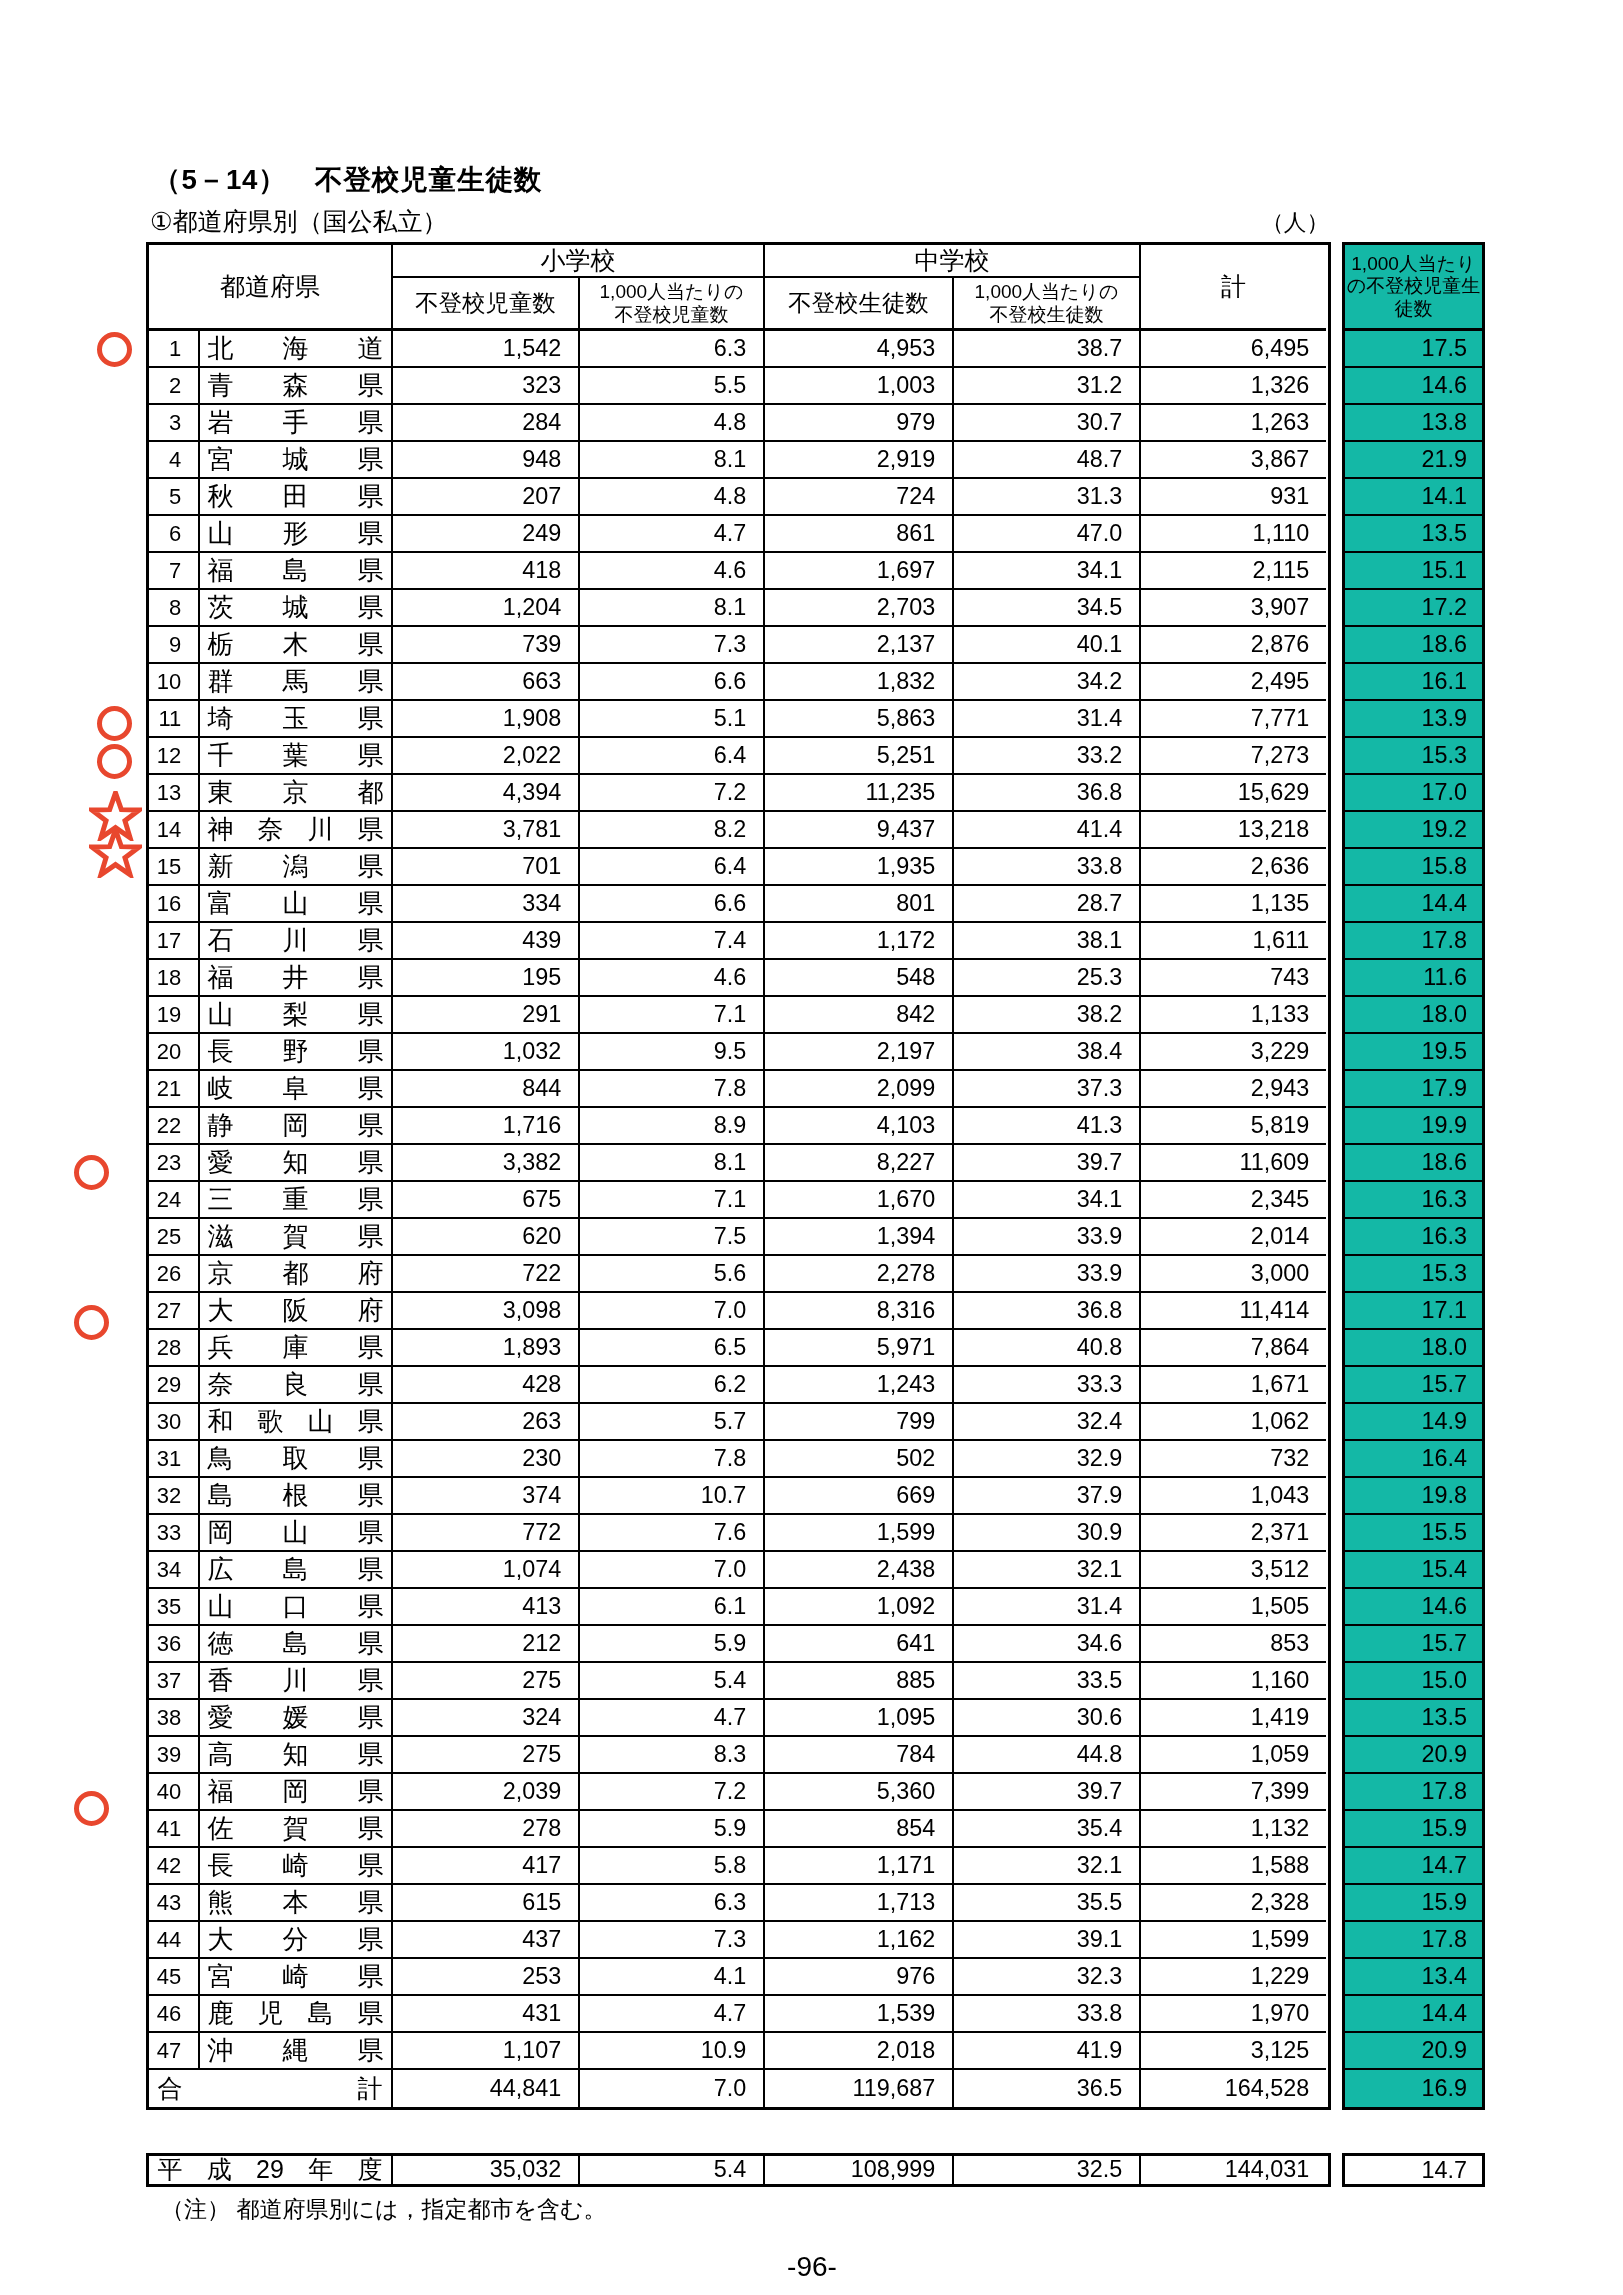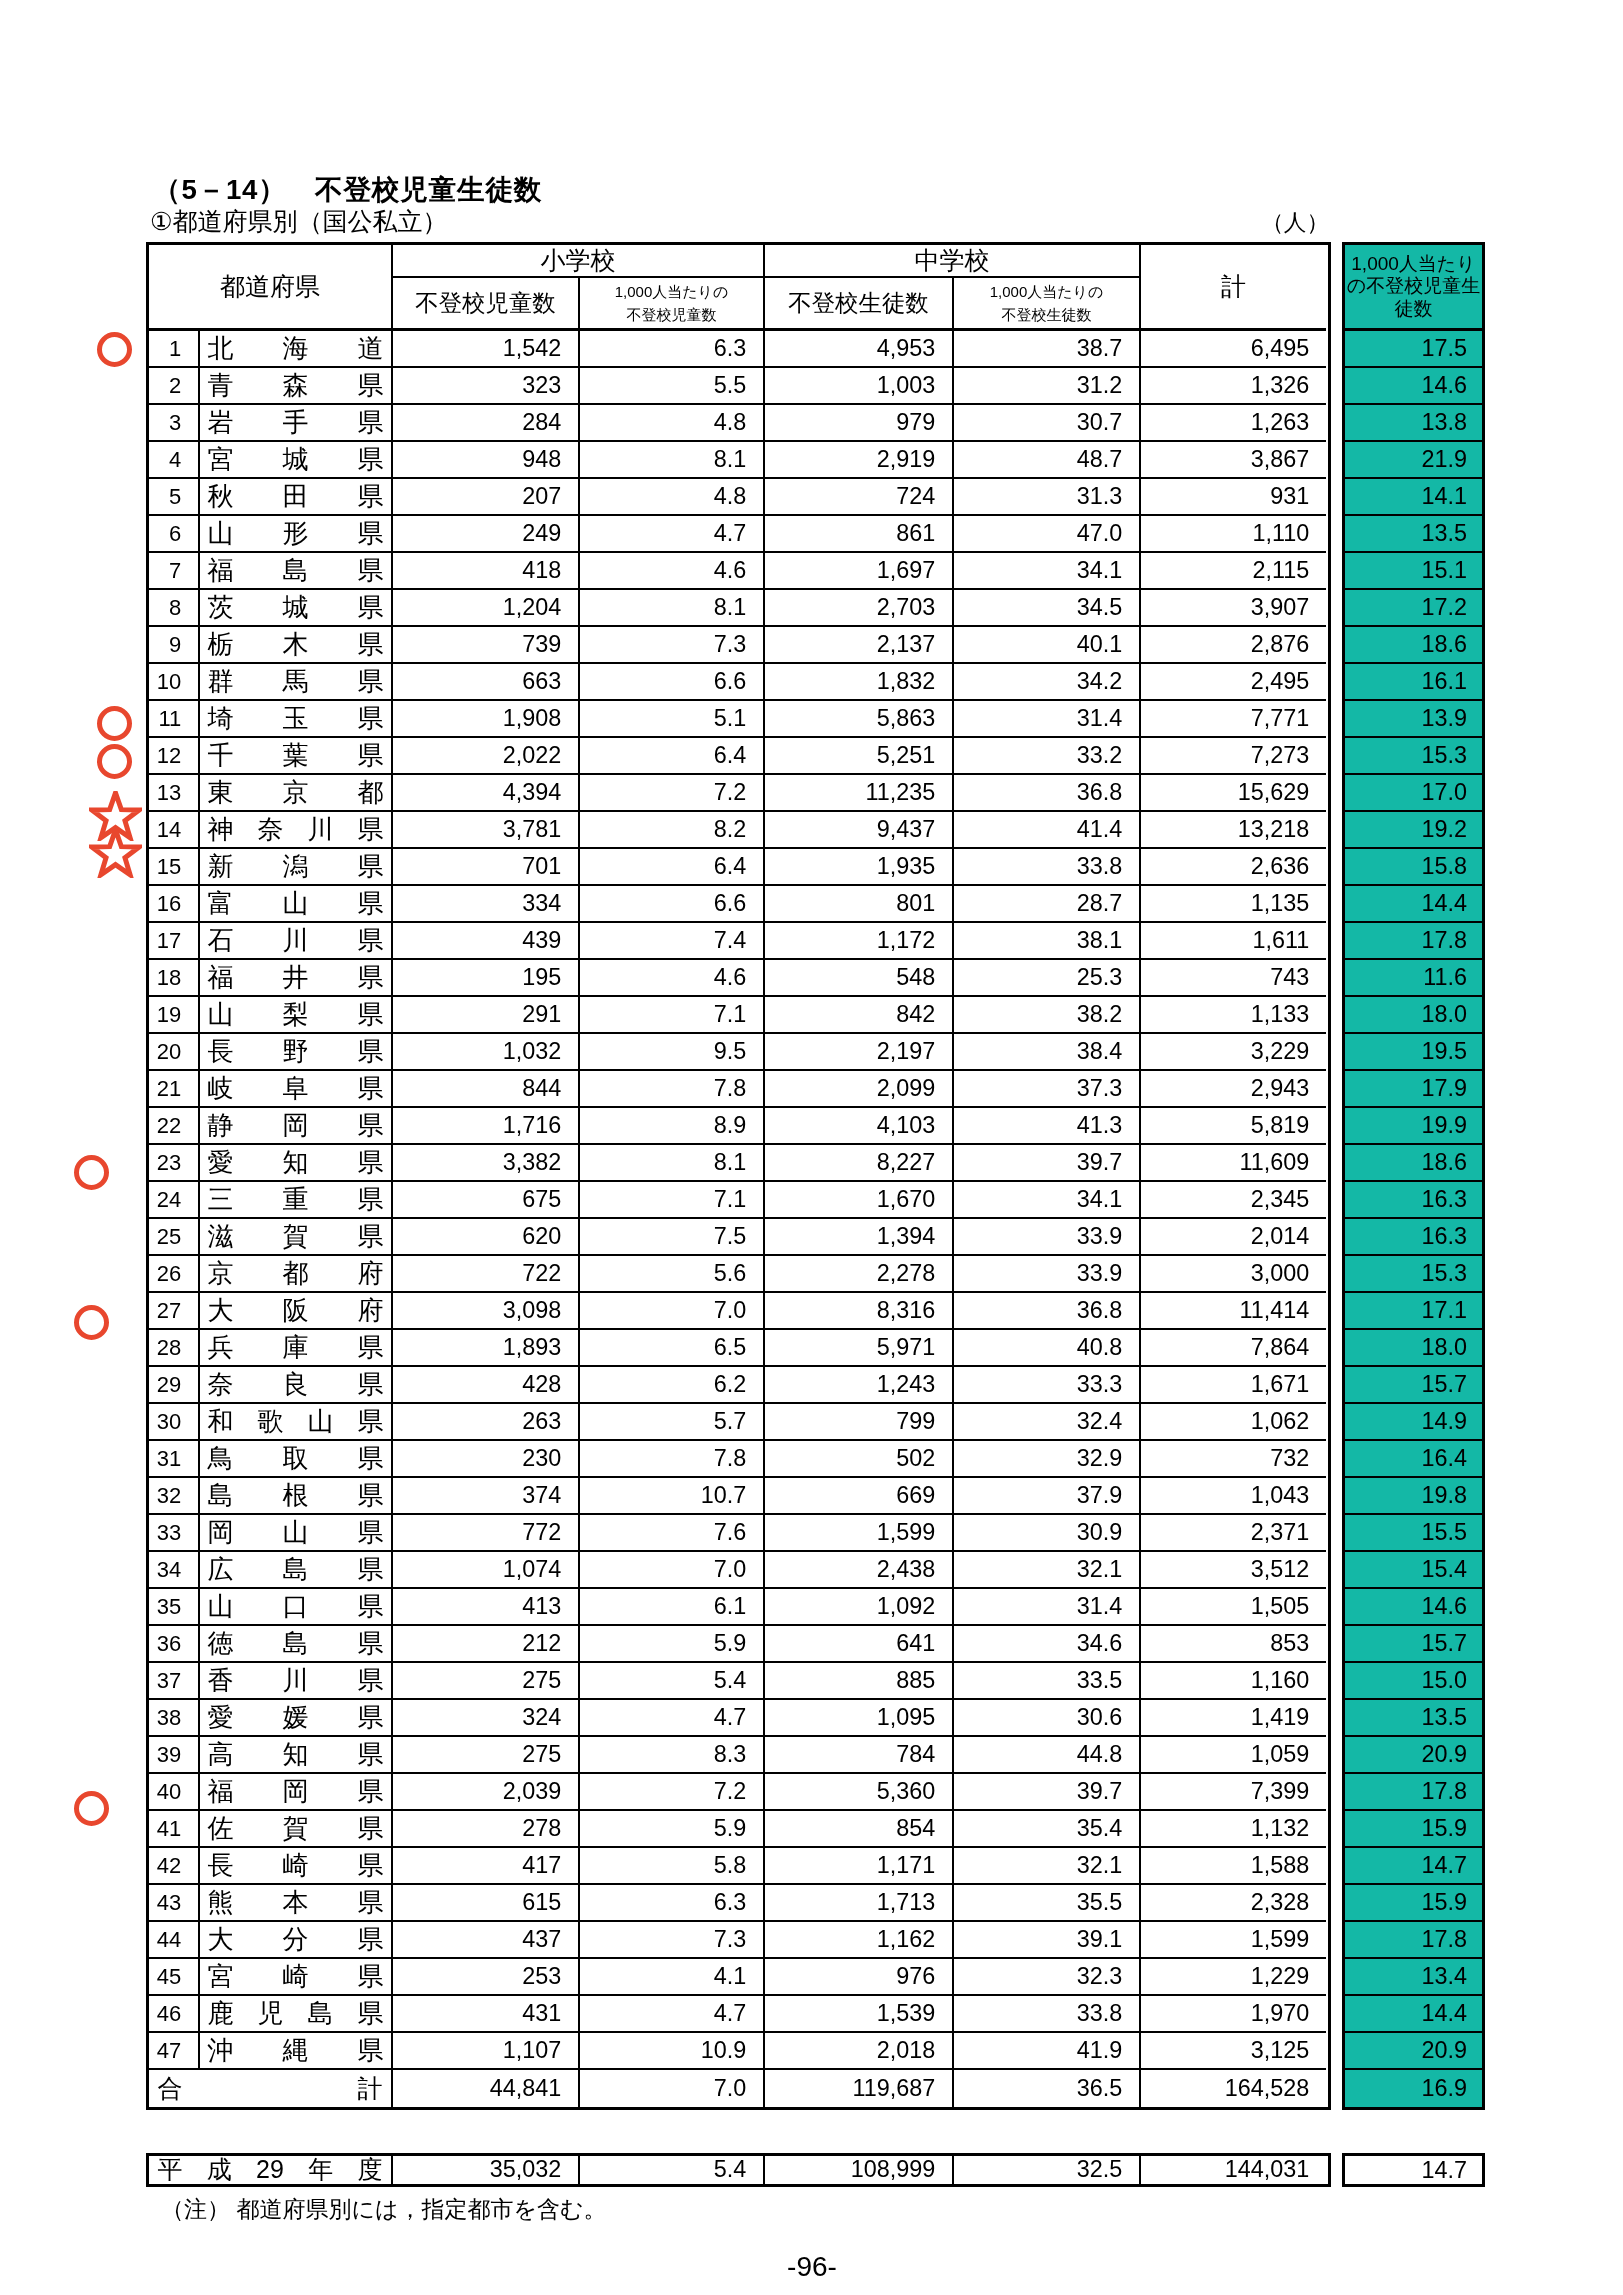--- a/index.html
+++ b/index.html
@@ -1,19 +1,19 @@
 <!DOCTYPE html>
 <html style="font-size:13.4px"><head>
 <meta charset="utf-8">
 <style>
   html,body { margin:0; padding:0; background:#fff; }
   body { width:1624px; height:2295px; font-family:"Liberation Sans","DejaVu Sans",sans-serif; color:#000; }
   .sheet { position:relative; width:1624px; height:2295px; background:#fff; overflow:hidden; }
 
-  .title { position:absolute; left:153px; top:171px; font-size:27.6px; font-weight:bold; letter-spacing:0.8px; }
+  .title { position:absolute; left:153px; top:161px; font-size:27.6px; font-weight:bold; letter-spacing:0.8px; }
   .subtitle { position:absolute; left:150px; top:205px; font-size:25px; }
   .unit { position:absolute; right:295px; top:207px; font-size:22.6px; }
 
   
   .main-table {
     position:absolute; left:146px; top:242px; width:1185px;
     border:3.3px solid #000; box-sizing:border-box; background:#fff;
     display:grid;
     grid-template-columns:51px 193px 187px 185px 189px 187px 185px;
     grid-template-rows:33px 53px;
@@ -25,21 +25,21 @@
   .hc { justify-content:center; font-size:25px; }
   .h-pref  { grid-area:1/1/3/3; border-bottom:3.3px solid #000; }
   .h-elem  { grid-area:1/3/2/5; }
   .h-jhs   { grid-area:1/5/2/7; }
   .h-total { grid-area:1/7/3/8; border-right:none; border-bottom:3.3px solid #000; }
   .h-sub   { border-bottom:3.3px solid #000; justify-content:center; font-size:23.4px; }
   .h-ec { grid-area:2/3/3/4; }
   .h-er { grid-area:2/4/3/5; }
   .h-jc { grid-area:2/5/3/6; }
   .h-jr { grid-area:2/6/3/7; }
-  .small2 { flex-direction:column; justify-content:center; font-size:15px; line-height:23.4px; text-align:center; }
+  .small2 { flex-direction:column; justify-content:center; font-size:19px; line-height:23.4px; text-align:center; }
 
   .numc { justify-content:flex-end; padding-right:16.7px; font-size:22px; }
   .name { justify-content:space-between; padding:0 7.5px; font-size:26px; }
   .val  { justify-content:flex-end; padding-right:16.7px; font-size:23.4px; }
   .last { border-right:none;padding-left:20px; }
   .bb0  { border-bottom:none; }
   .lbl-split { justify-content:space-between; padding:0 8.4px; font-size:25px; }
 
   
   .right-col {

